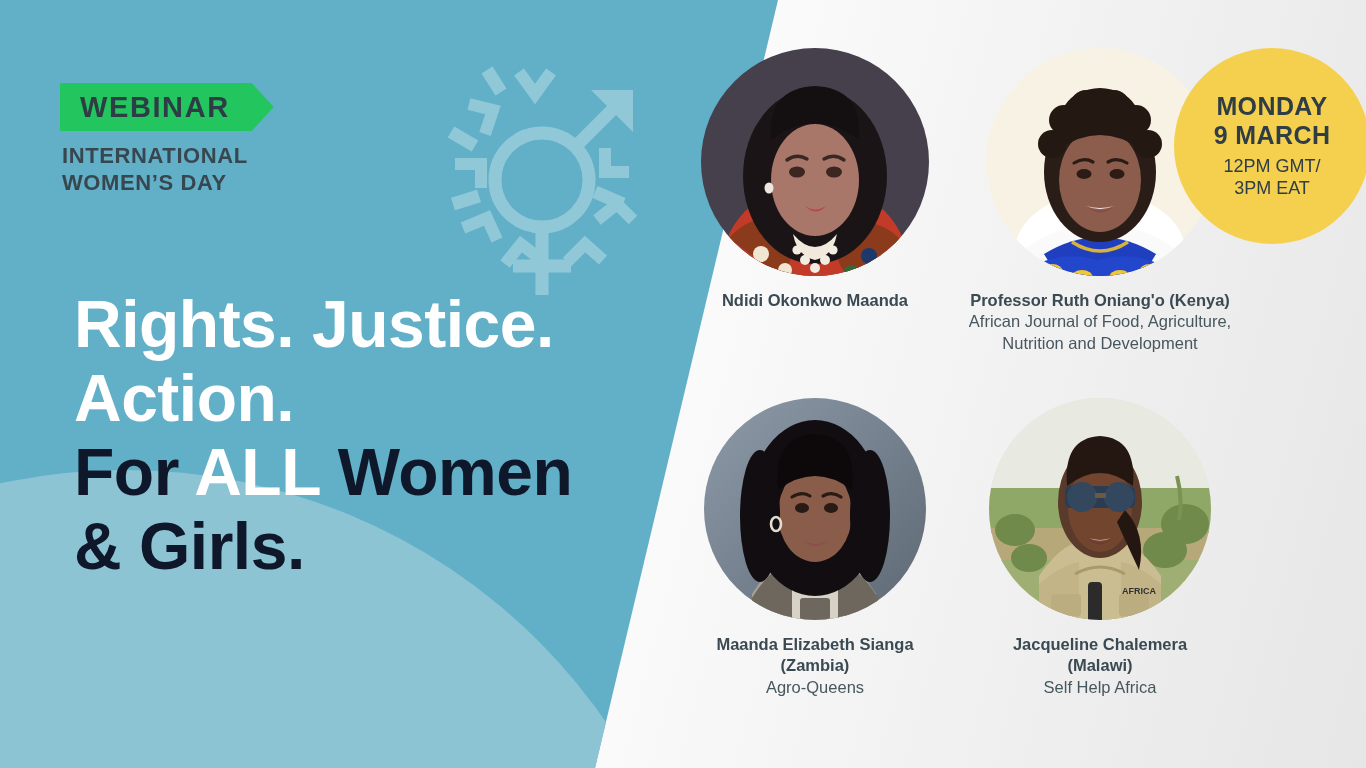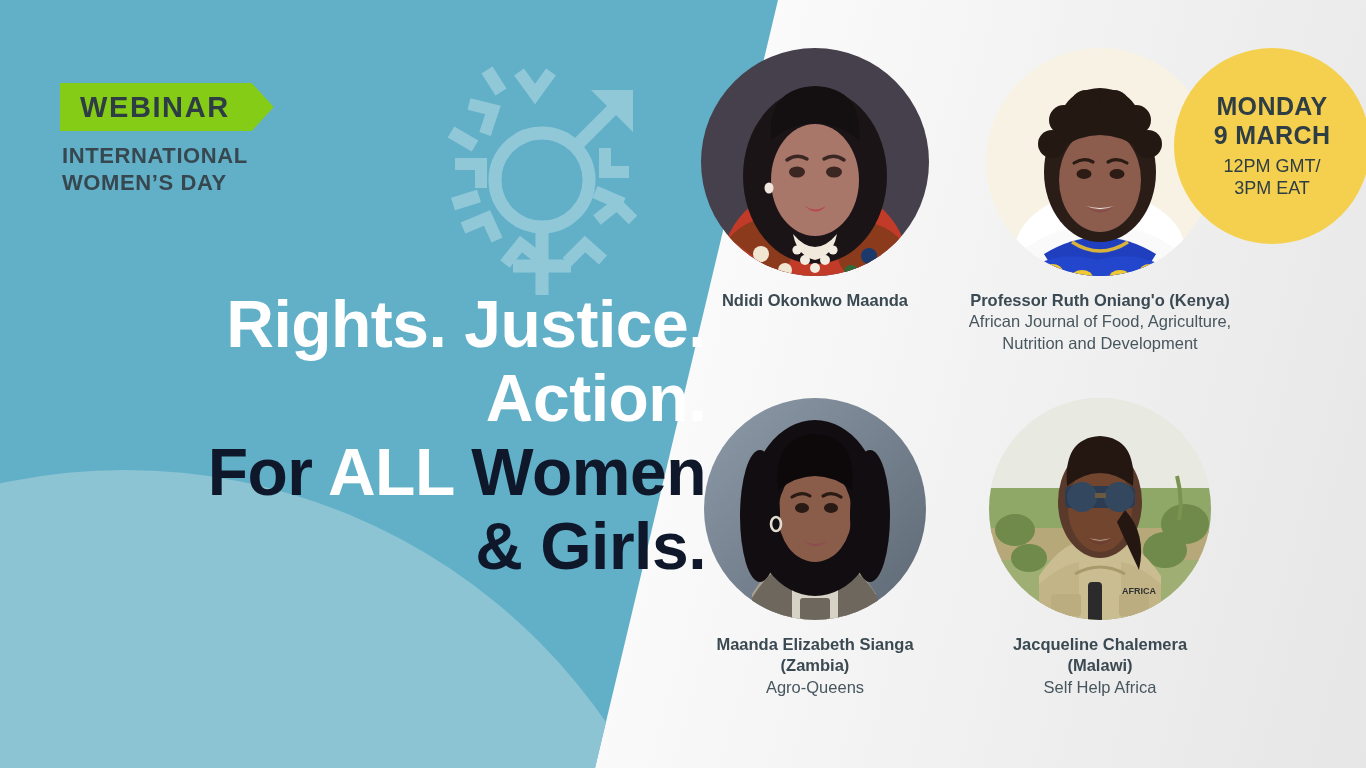--- a/index.html
+++ b/index.html
@@ -43,21 +43,21 @@
     position:absolute; left:447px; top:52px;
     width:205px; height:255px;
     opacity:.30;
     pointer-events:none;
   }
 
   
   .webinar-tag{
     position:absolute; left:60px; top:83px;
     height:48px;
-    background:#84cc16;
+    background:#22c55e;
     display:flex; align-items:center;
     padding:0 22px 0 20px;
     clip-path:polygon(0 0, calc(100% - 22px) 0, 100% 50%, calc(100% - 22px) 100%, 0 100%);
     padding-right:44px;
   }
   .webinar-tag span{
     font-size:29px; font-weight:bold; letter-spacing:1.6px;
     color:#2e3d45;
   }
 
@@ -65,24 +65,24 @@
   .iwd{
     position:absolute; left:62px; top:143px;
     font-size:22px; font-weight:bold;
     letter-spacing:.6px; line-height:1.22;
     color:#37474f;
     text-transform:uppercase;
   }
 
   
   .headline{
-    position:absolute; left:66px; top:288px;
+    position:absolute; left:74px; top:288px;
     width:640px;
     font-size:66px; font-weight:bold;
-    line-height:1.12; letter-spacing:-.5px;text-align:right;
+    line-height:1.12; letter-spacing:-.5px;
   }
   .headline .l { display:block; white-space:nowrap; }
   .w { color:#ffffff; }
   .d { color:#0f172a; }
 
   
   .speaker{
     position:absolute;
     width:300px;
     text-align:center;

